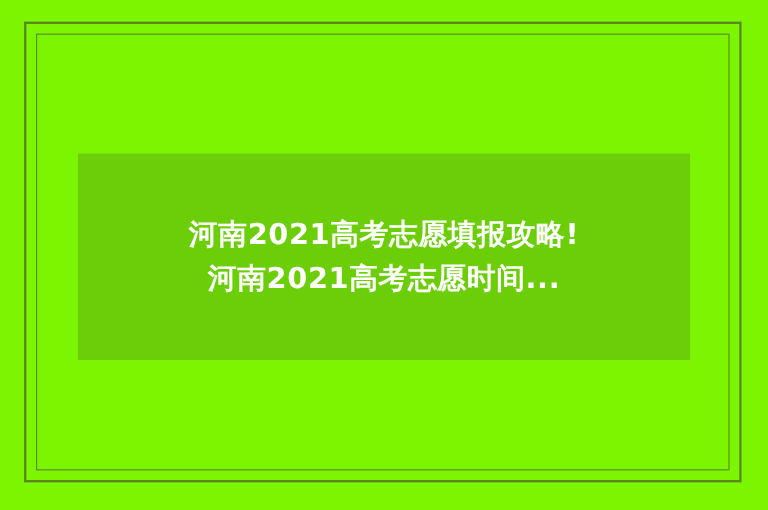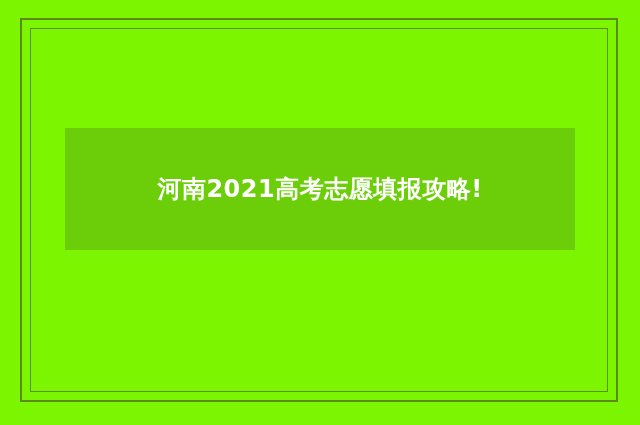--- a/index.html
+++ b/index.html
@@ -43,21 +43,21 @@
     box-sizing: border-box;
     pointer-events: none;
   }
 
   
   .caption-band {
     position: absolute;
     left: 65px;
     top: 128px;
     width: 510px;
-    height: 122px;
+    height: 172px;
     background: #6bce08;
     display: flex;
     flex-direction: column;
     align-items: center;
     justify-content: center;
     box-sizing: border-box;
   }
 
   .caption-line {
     color: #ffffff;
@@ -73,15 +73,16 @@
 </head>
 <body>
 
 <div class="poster">
 
   <div class="frame-outer"></div>
   <div class="frame-inner"></div>
 
   <div class="caption-band">
     <div class="caption-line">河南2021高考志愿填报攻略!</div>
+    <div class="caption-line">河南2021高考志愿时间...</div>
   </div>
 
 </div>
 
 </body></html>

